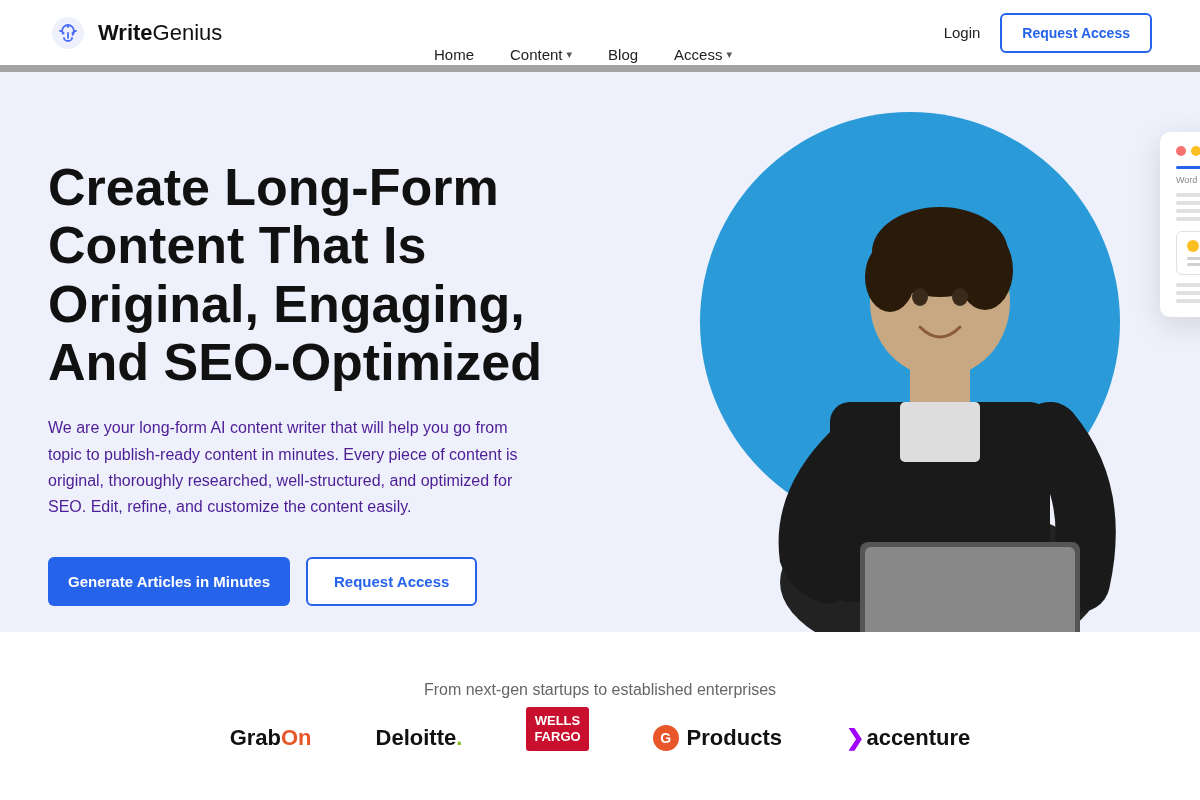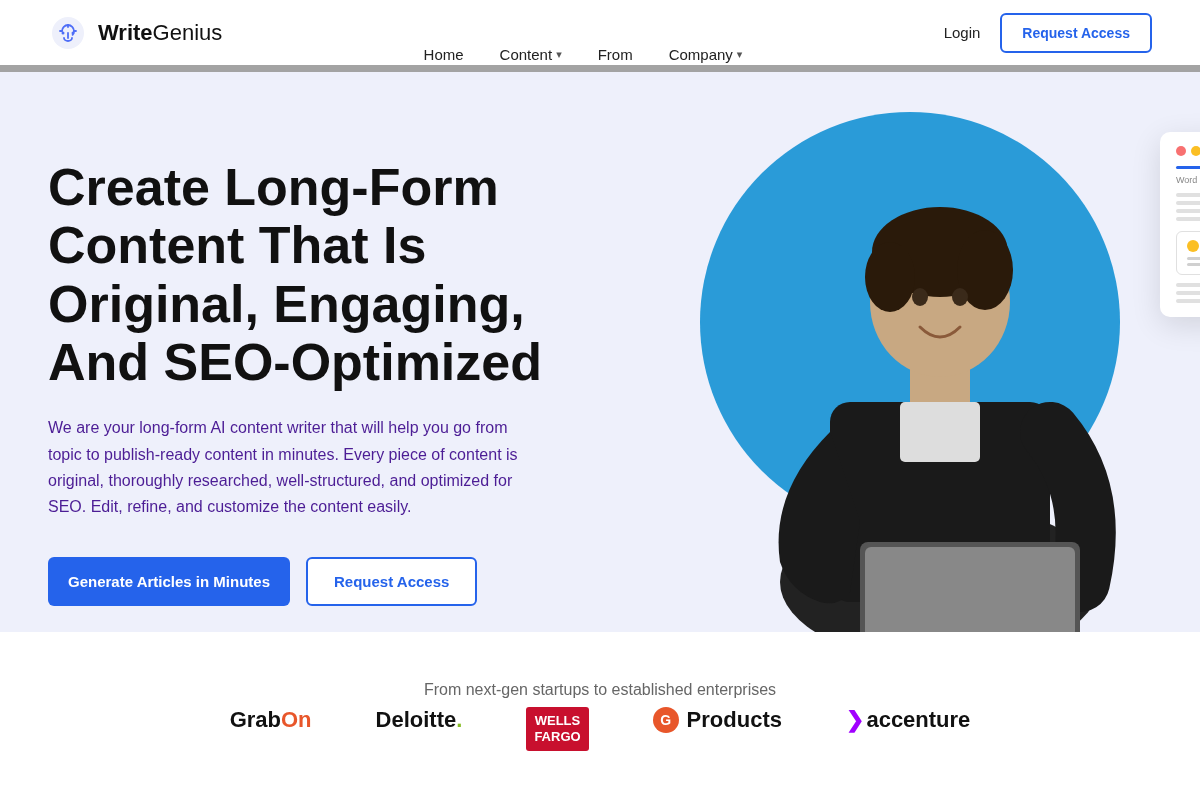--- a/index.html
+++ b/index.html
@@ -95,21 +95,21 @@
     .tip-line.short { width: 55%; }
     .ui-card-lines2 { display: flex; flex-direction: column; gap: 4px; }
 
     
     .logos-section {
       height: 168px; background: #fff;
       display: flex; flex-direction: column; align-items: center; justify-content: center;
       gap: 8px;
     }
     .logos-tagline { font-size: 16px; color: #666; font-weight: 500; }
-    .logos-row { display: flex; align-items: flex-start; gap: 64px; }
+    .logos-row { display: flex; align-items: flex-end; gap: 64px; }
     .logo-brand { font-size: 22px; font-weight: 800; color: #111; display: flex; align-items: center; }
     .grabon-on { color: #e8562a; }
     .deloitte-dot { color: #86bc25; }
     .wells-badge {
       background: #c8102e; color: #fff;
       padding: 6px 8px; font-size: 13px; font-weight: 700;
       border-radius: 3px; line-height: 1.2; text-align: center;
     }
     .gridlogic-logo { display: flex; align-items: center; gap: 8px; }
     .gridlogic-icon {
@@ -141,24 +141,24 @@
 
   <nav class="navbar-nav">
     <a class="nav-item" href="#">
       <span>Home</span>
     </a>
     <a class="nav-item" href="#">
       <span>Content</span>
       <span class="chevron">▾</span>
     </a>
     <a class="nav-item" href="#">
-      <span>From</span>
-    </a>
-    <a class="nav-item" href="#">
-      <span>Company</span>
+      <span>Blog</span>
+    </a>
+    <a class="nav-item" href="#">
+      <span>Access</span>
       <span class="chevron">▾</span>
     </a>
   </nav>
 
   <div class="navbar-actions">
     <button class="btn-login">Login</button>
     <button class="btn-request">Request Access</button>
   </div>
 </nav>
 

